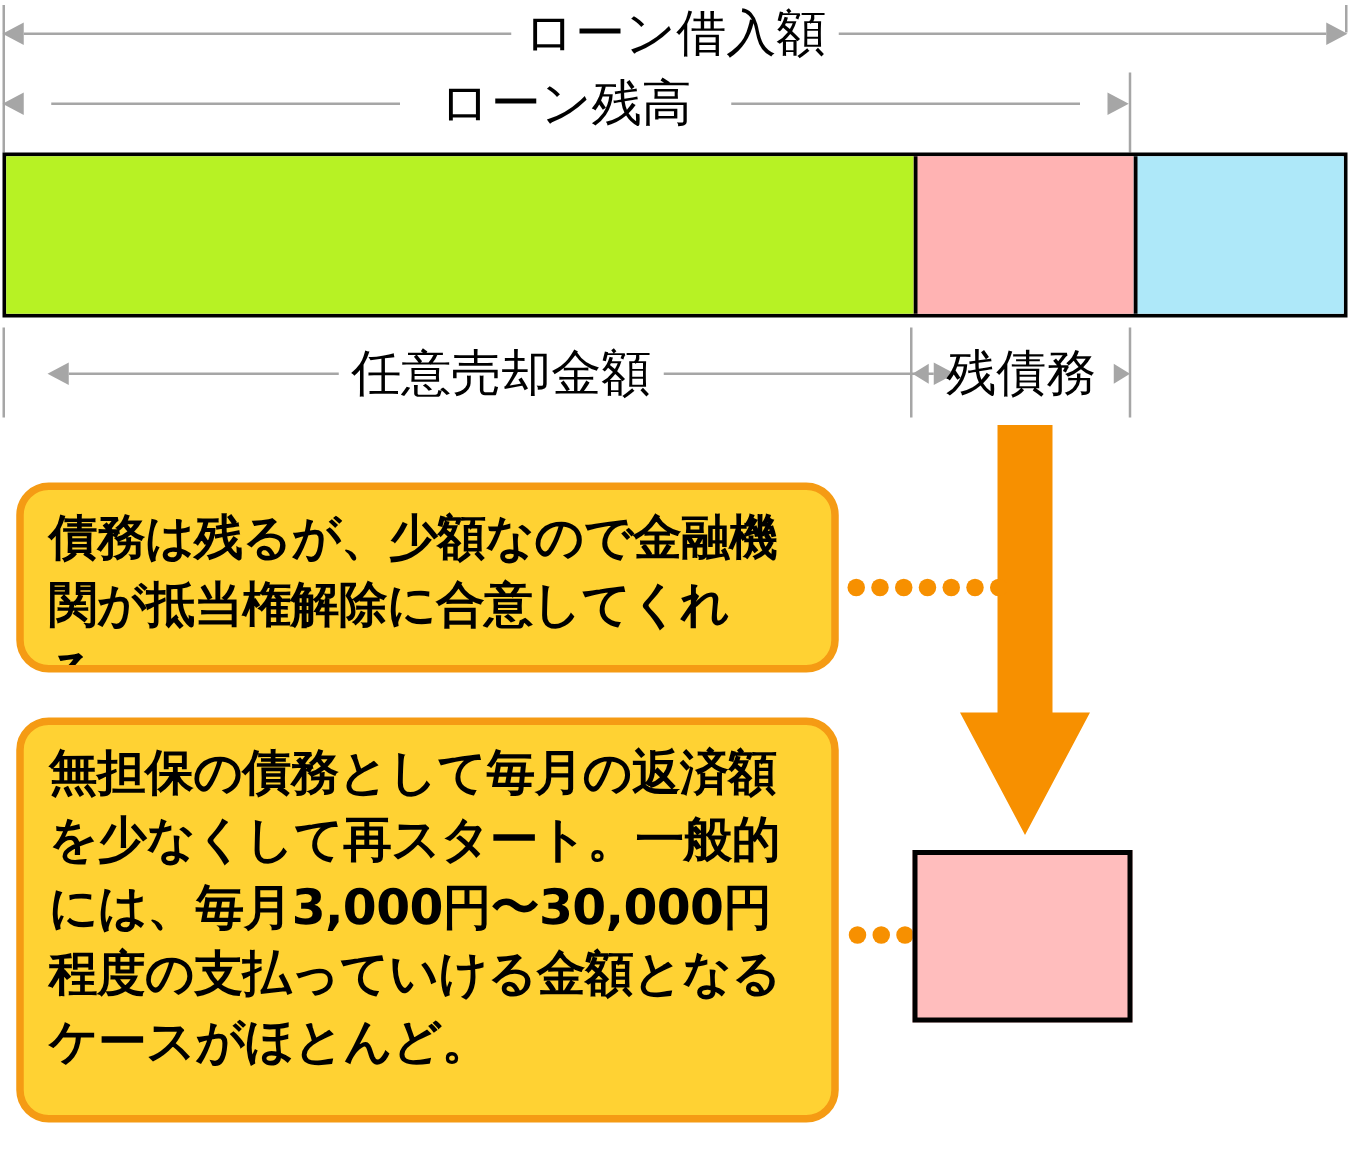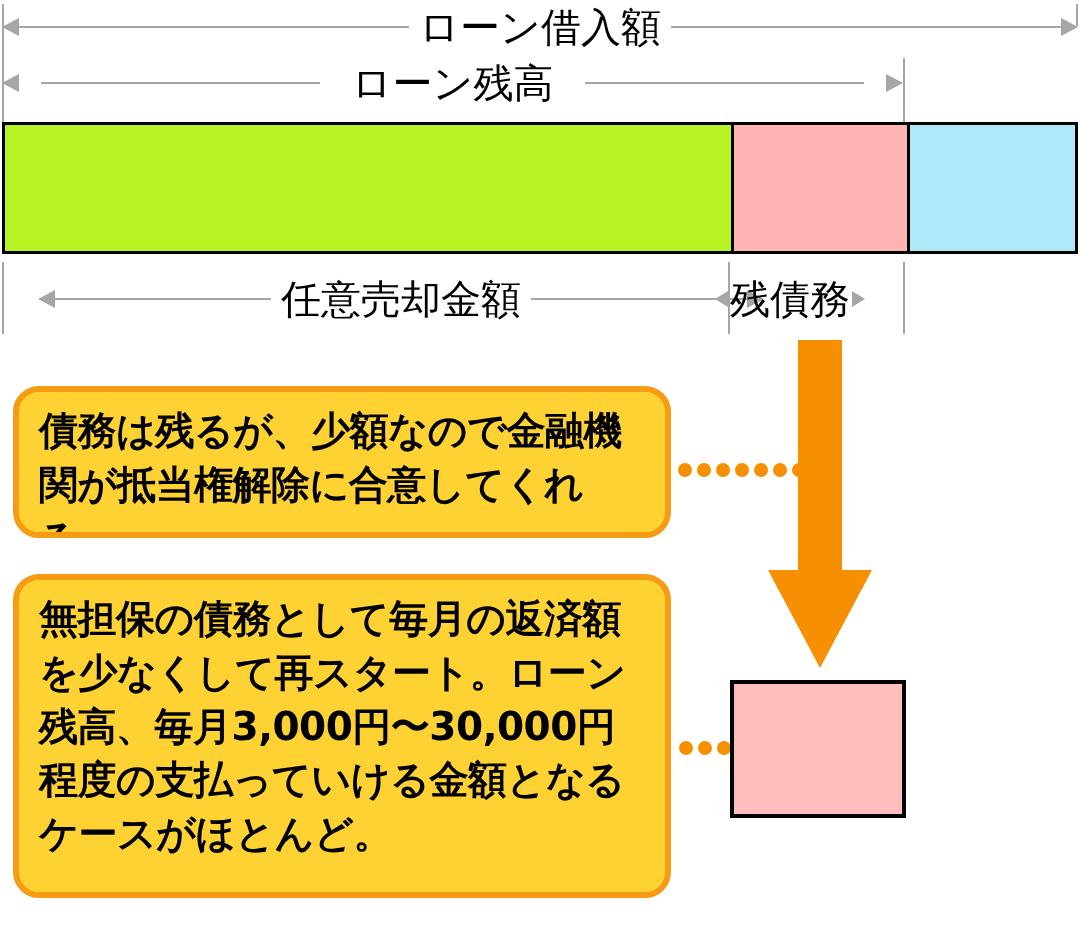--- a/index.html
+++ b/index.html
@@ -153,21 +153,21 @@
   </div>
 
   <div class="measure" style="left:2px; top:288px; width:726px;margin-left:36px;">
     <div class="m-head left"></div>
     <div class="m-line"></div>
     <div class="m-label">任意売却金額</div>
     <div class="m-line"></div>
     <div class="m-head right"></div>
   </div>
 
-  <div class="measure" style="left:715px; top:288px; width:173px;">
+  <div class="measure" style="left:730px; top:288px; width:173px;gap:12px;">
     <div class="m-head left sm"></div>
     <div class="m-label tight">残債務</div>
     <div class="m-head right sm"></div>
   </div>
 
   <svg id="down-arrow" viewBox="0 0 130 328">
     <polygon points="43,0 87,0 87,230 117,230 65,328 13,230 43,230" fill="#F79000"></polygon>
   </svg>
 
   <div class="callout" style="left:13px; top:386px; width:658px; height:152px;">
@@ -178,21 +178,21 @@
     <span></span>
     <span></span>
     <span></span>
     <span></span>
     <span></span>
     <span></span>
     <span></span>
   </div>
 
   <div class="callout" style="left:13px; top:574px; width:658px; height:324px;">
-    <span>無担保の債務として毎月の返済額を少なくして再スタート。ローン残高、毎月3,000円〜30,000円程度の支払っていける金額となるケースがほとんど。</span>
+    <span>無担保の債務として毎月の返済額を少なくして再スタート。一般的には、毎月3,000円〜30,000円程度の支払っていける金額となるケースがほとんど。</span>
   </div>
 
   <div class="dots" style="left:679px; top:741px;">
     <span></span>
     <span></span>
     <span></span>
   </div>
 
   <div id="result-box">
     <span></span>

